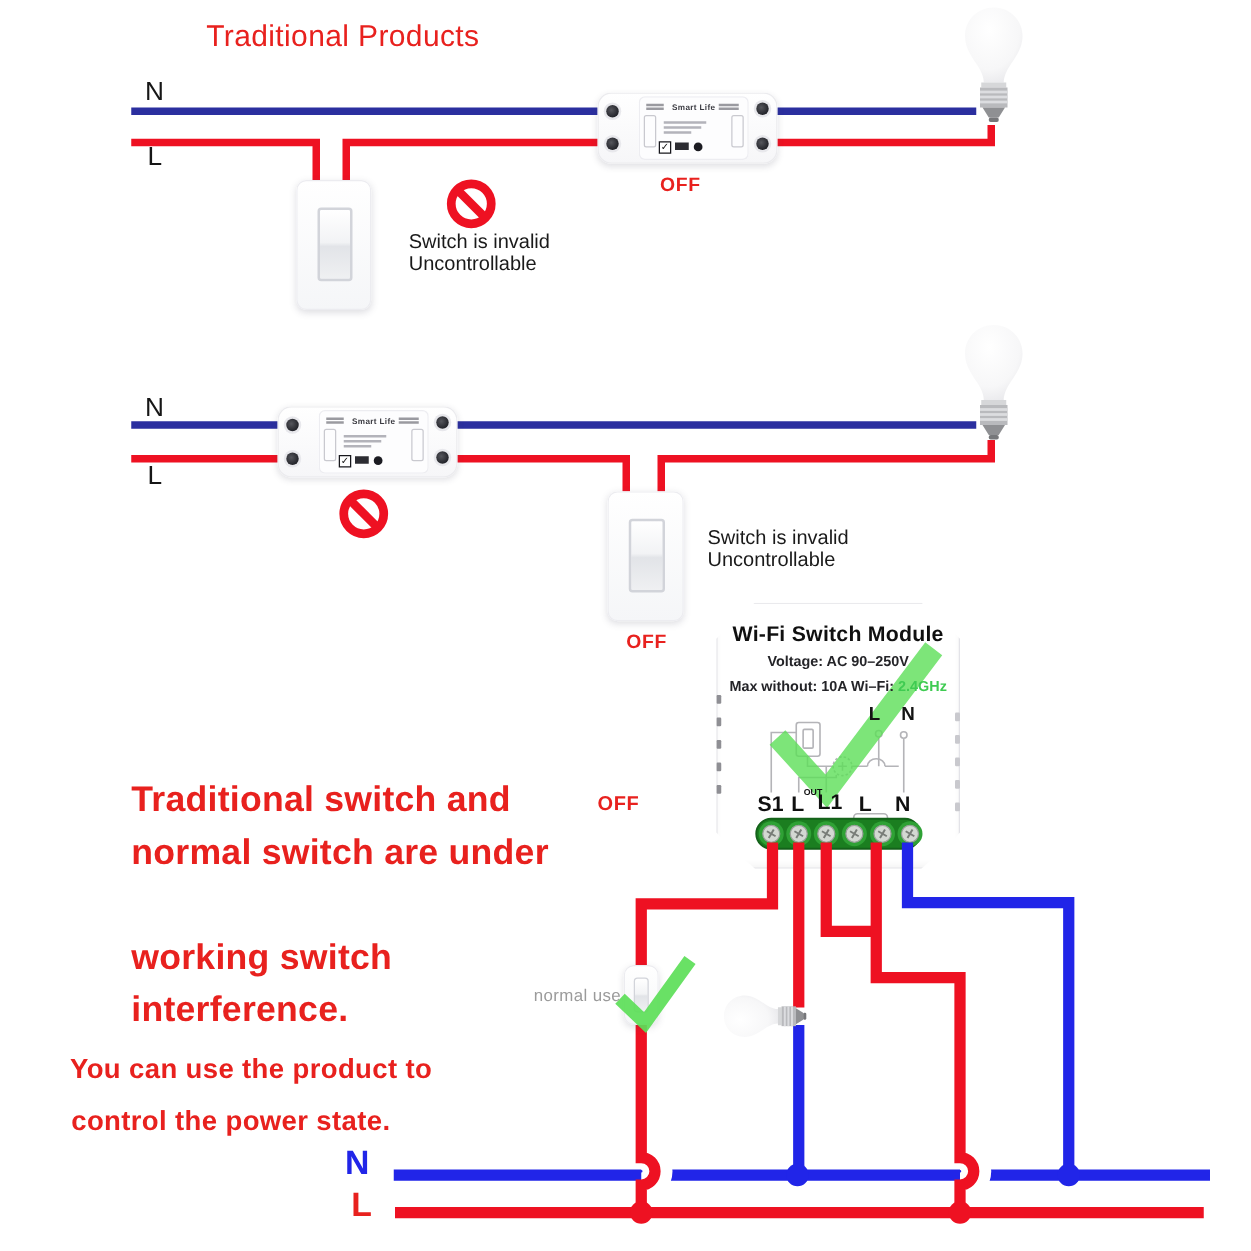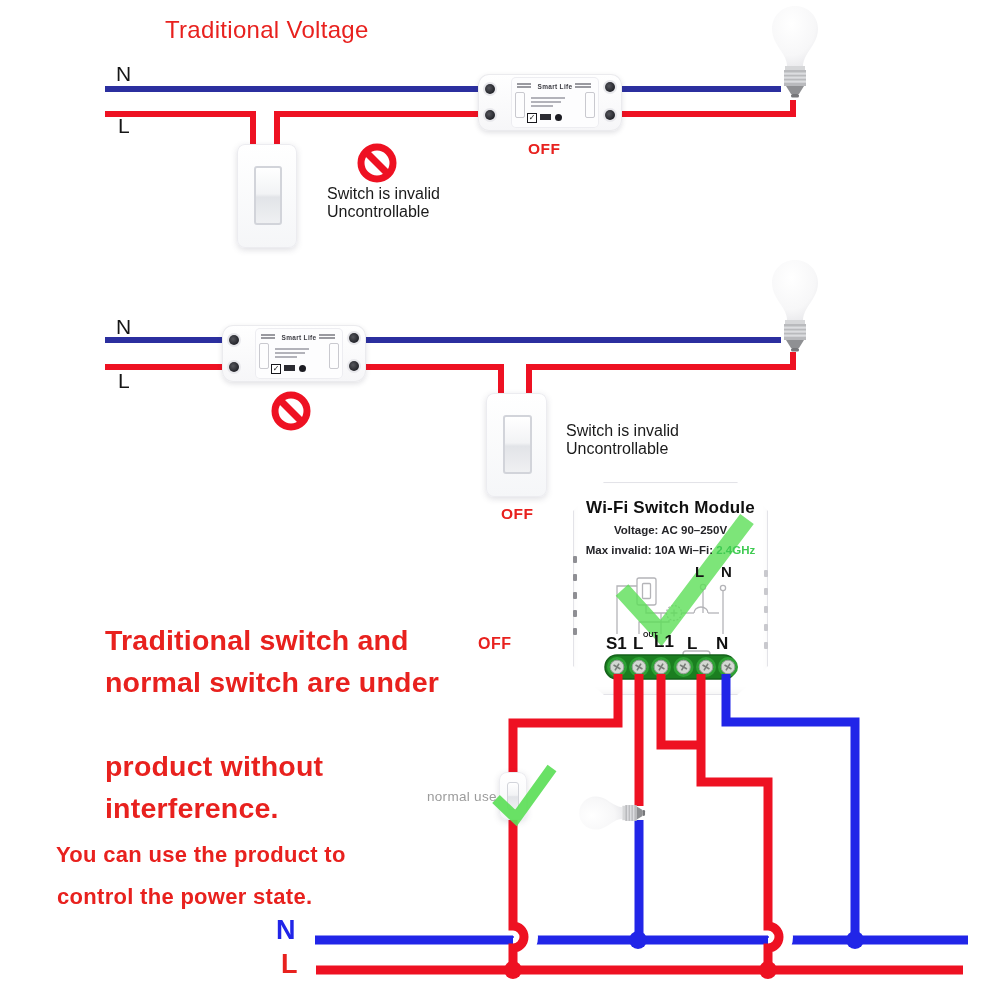--- a/index.html
+++ b/index.html
@@ -280,51 +280,51 @@
         <path d="M366,152 L388,174"></path>
     </g>
     <g stroke="var(--wire_red)" stroke-width="7" fill="none">
       <circle cx="291" cy="411" r="16"></circle>
         <path d="M280,400 L302,422"></path>
     </g>
     <path d="M622,590 L661,633 L747,519" stroke="var(--green)" stroke-width="17" fill="none" opacity=".8"></path>
     <path d="M496,799 L516,818 L552,768" stroke="var(--green)" stroke-width="11" fill="none" opacity=".92"></path>
   </svg>
 
-  <div class="t" style="left:165px;top:17px;font-size:24px;color:var(--text_red);letter-spacing:.3px">Traditional Voltage</div>
+  <div class="t" style="left:165px;top:17px;font-size:24px;color:var(--text_red);letter-spacing:.3px">Traditional Products</div>
 
   <div class="t" style="left:116px;top:62px;font-size:21px;color:#161616">N</div>
   <div class="t" style="left:118px;top:114px;font-size:21px;color:#161616">L</div>
   <div class="t" style="left:528px;top:140px;font-size:15.5px;font-weight:700;color:var(--text_red);letter-spacing:.5px">OFF</div>
   <div class="t" style="left:327px;top:185px;font-size:16px;color:#1a1a1a">Switch is invalid</div>
   <div class="t" style="left:327px;top:203px;font-size:16px;color:#1a1a1a">Uncontrollable</div>
 
   <div class="t" style="left:116px;top:315px;font-size:21px;color:#161616">N</div>
   <div class="t" style="left:118px;top:369px;font-size:21px;color:#161616">L</div>
   <div class="t" style="left:566px;top:422px;font-size:16px;color:#1a1a1a">Switch is invalid</div>
   <div class="t" style="left:566px;top:440px;font-size:16px;color:#1a1a1a">Uncontrollable</div>
   <div class="t" style="left:501px;top:505px;font-size:15.5px;font-weight:700;color:var(--text_red);letter-spacing:.5px">OFF</div>
 
   <div class="t" style="left:573px;top:499px;width:195px;text-align:center;font-size:17px;font-weight:700;color:#101010;letter-spacing:.2px">Wi-Fi Switch Module</div>
   <div class="t" style="left:573px;top:524px;width:195px;text-align:center;font-size:11.5px;font-weight:700;color:#242428">Voltage: AC 90–250V</div>
-  <div class="t" style="left:573px;top:544px;width:195px;text-align:center;font-size:11.5px;font-weight:700;color:#242428"><span>Max invalid: 10A  Wi–Fi:</span> <span style="color:#3FCB52">2.4GHz</span></div>
+  <div class="t" style="left:573px;top:544px;width:195px;text-align:center;font-size:11.5px;font-weight:700;color:#242428"><span>Max without: 10A  Wi–Fi:</span> <span style="color:#3FCB52">2.4GHz</span></div>
   <div class="t" style="left:695px;top:564px;font-size:15px;font-weight:700;color:#141414">L</div>
   <div class="t" style="left:721px;top:564px;font-size:15px;font-weight:700;color:#141414">N</div>
   <div class="t" style="left:606px;top:635px;font-size:17px;font-weight:700;color:#101010">S1</div>
   <div class="t" style="left:633px;top:635px;font-size:17px;font-weight:700;color:#101010">L</div>
   <div class="t" style="left:643px;top:631px;font-size:7px;font-weight:700;color:#101010">OUT</div>
   <div class="t" style="left:654px;top:633px;font-size:17px;font-weight:700;color:#101010">L1</div>
   <div class="t" style="left:687px;top:635px;font-size:17px;font-weight:700;color:#101010">L</div>
   <div class="t" style="left:716px;top:635px;font-size:17px;font-weight:700;color:#101010">N</div>
 
 
 
   <div class="t" style="left:105px;top:625px;font-size:28.5px;font-weight:700;color:var(--text_red);letter-spacing:.2px">Traditional switch and</div>
   <div class="t" style="left:105px;top:667px;font-size:28.5px;font-weight:700;color:var(--text_red);letter-spacing:.2px">normal switch are under</div>
-  <div class="t" style="left:105px;top:751px;font-size:28.5px;font-weight:700;color:var(--text_red);letter-spacing:.2px">product without</div>
+  <div class="t" style="left:105px;top:751px;font-size:28.5px;font-weight:700;color:var(--text_red);letter-spacing:.2px">working switch</div>
   <div class="t" style="left:105px;top:793px;font-size:28.5px;font-weight:700;color:var(--text_red);letter-spacing:.2px">interference.</div>
 
   <div class="t" style="left:478px;top:635px;font-size:16px;font-weight:700;color:var(--text_red);letter-spacing:.5px">OFF</div>
   <div class="t" style="left:427px;top:790px;font-size:13.5px;color:var(--gray_text);letter-spacing:.3px">normal use</div>
 
   <div class="t" style="left:56px;top:843px;font-size:22px;font-weight:700;color:var(--text_red);letter-spacing:.3px">You can use the product to</div>
   <div class="t" style="left:57px;top:885px;font-size:22px;font-weight:700;color:var(--text_red);letter-spacing:.3px">control the power state.</div>
 
   <div class="t" style="left:276px;top:916px;font-size:27px;font-weight:700;color:var(--blue)">N</div>
   <div class="t" style="left:281px;top:950px;font-size:27px;font-weight:700;color:var(--text_red)">L</div>

